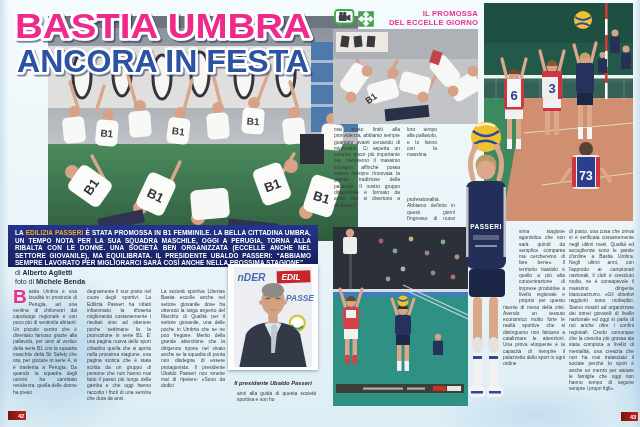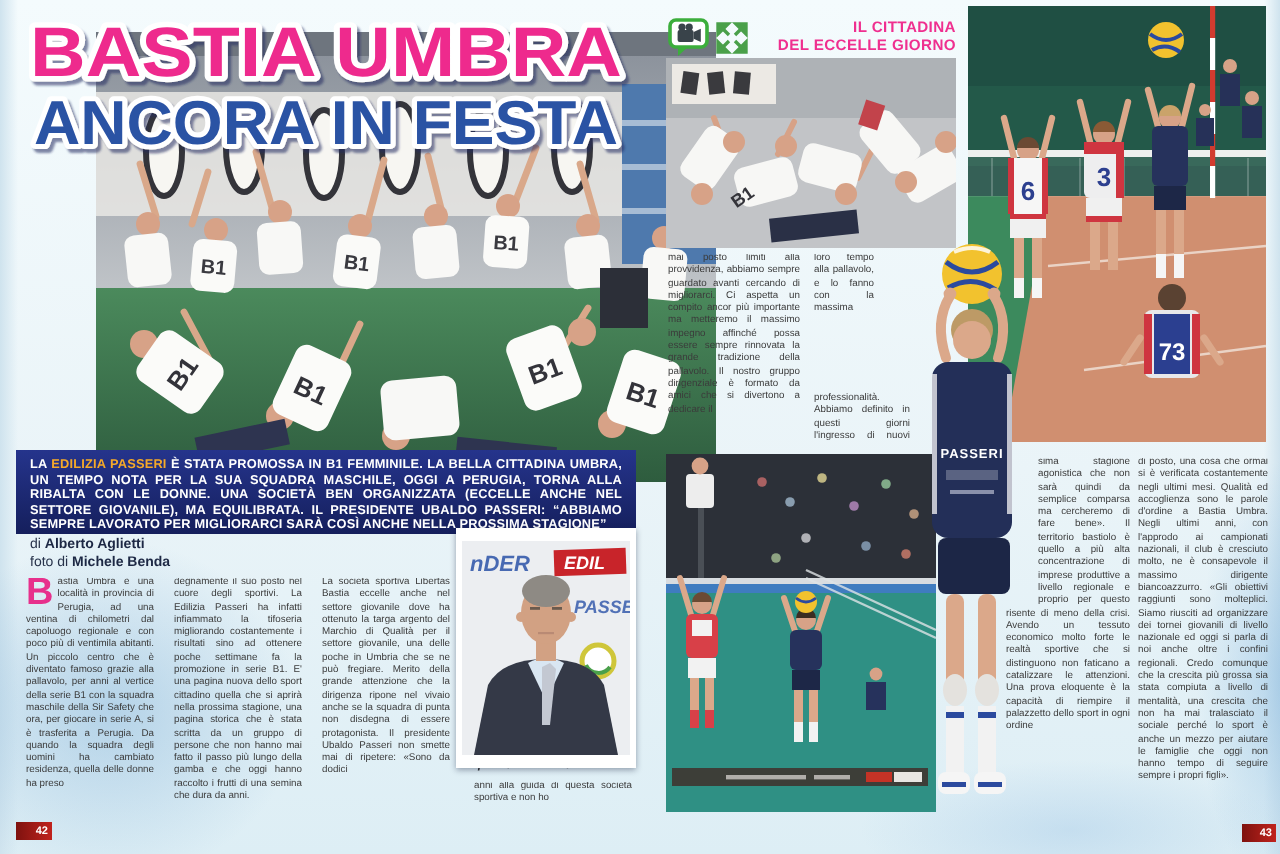--- a/index.html
+++ b/index.html
@@ -20,21 +20,21 @@
   .standfirst{left:8px;top:225px;width:310px;height:42px;box-sizing:border-box;
     background:linear-gradient(180deg,#25348c,#151f5c);color:#fff;
     font-size:6.4px;line-height:7.5px;font-weight:bold;letter-spacing:.1px;
     padding:4px 7px 0 7px;text-align:justify;text-transform:uppercase;}
   .standfirst .hl{color:#f5a929;}
   .byline{left:15px;top:269px;font-size:7px;line-height:8.6px;color:#27324a;}
   .byline b{color:#1d2844;}
   .bodycols{left:13px;top:289px;width:212px;height:122px;display:flex;gap:10px;}
   .col{flex:1;margin:0;font-size:4.9px;line-height:6.3px;color:#3b3b3b;text-align:justify;overflow:hidden;}
   .dropcap{float:left;font-size:19px;line-height:15px;font-weight:bold;color:#e7308c;margin:0 2px 0 0;}
-  .president{left:228px;top:264px;width:90px;height:120px;margin:0;background:#fff;
+  .president{left:228px;top:264px;width:90px;height:106px;margin:0;background:#fff;
     box-shadow:0 1px 3px rgba(20,30,60,.4);padding:3px;box-sizing:border-box;}
   .president svg{display:block;width:100%;height:100%;}
   .president-caption{left:224px;top:380px;width:98px;font-size:5.8px;font-weight:bold;font-style:italic;color:#2b2b2b;text-align:center;}
   .col4-cont{left:237px;top:391px;width:79px;height:16px;font-size:4.9px;line-height:6.3px;color:#3b3b3b;text-align:justify;overflow:hidden;}
   .pagenum{height:9px;display:flex;align-items:center;justify-content:flex-end;
     background:linear-gradient(90deg,#7e120f,#c0231d);color:#fff;font-size:5.5px;font-weight:bold;
     padding:0 2px;box-sizing:border-box;}
   .pagenum-left{left:8px;top:411px;width:18px;}
   .pagenum-right{left:621px;top:412px;width:17px;}
   
@@ -240,21 +240,21 @@
       <g stroke="#4aa04a" stroke-width="1.7" fill="#4aa04a">
         <path d="M7.5,7.5 L3.5,3.5 M10.5,7.5 L14.5,3.5 M7.5,10.5 L3.5,14.5 M10.5,10.5 L14.5,14.5" fill="none"></path>
         <path d="M2,2 L7,2 L2,7 Z"></path>
           <path d="M16,2 L16,7 L11,2 Z"></path>
         <path d="M2,16 L2,11 L7,16 Z"></path>
           <path d="M16,16 L11,16 L16,11 Z"></path>
       </g>
     </svg>
 
     <div class="abs kicker z3">
-      <div>IL CITTADINA</div>
+      <div>IL PROMOSSA</div>
       <div>DEL ECCELLE GIORNO</div>
     </div>
 
     <figure class="abs photo photo-celebrate z2">
       <svg viewBox="0 0 145 95" width="145" height="95">
         <rect width="145" height="95" fill="#c2c4c7"></rect>
         <rect width="145" height="30" fill="#aeb2b6"></rect>
         <rect x="3" y="3" width="52" height="20" fill="#ece9e4"></rect>
         <g fill="#3a3a3e">
           <rect x="8" y="7" width="8" height="11" transform="rotate(8 12 12)"></rect>

